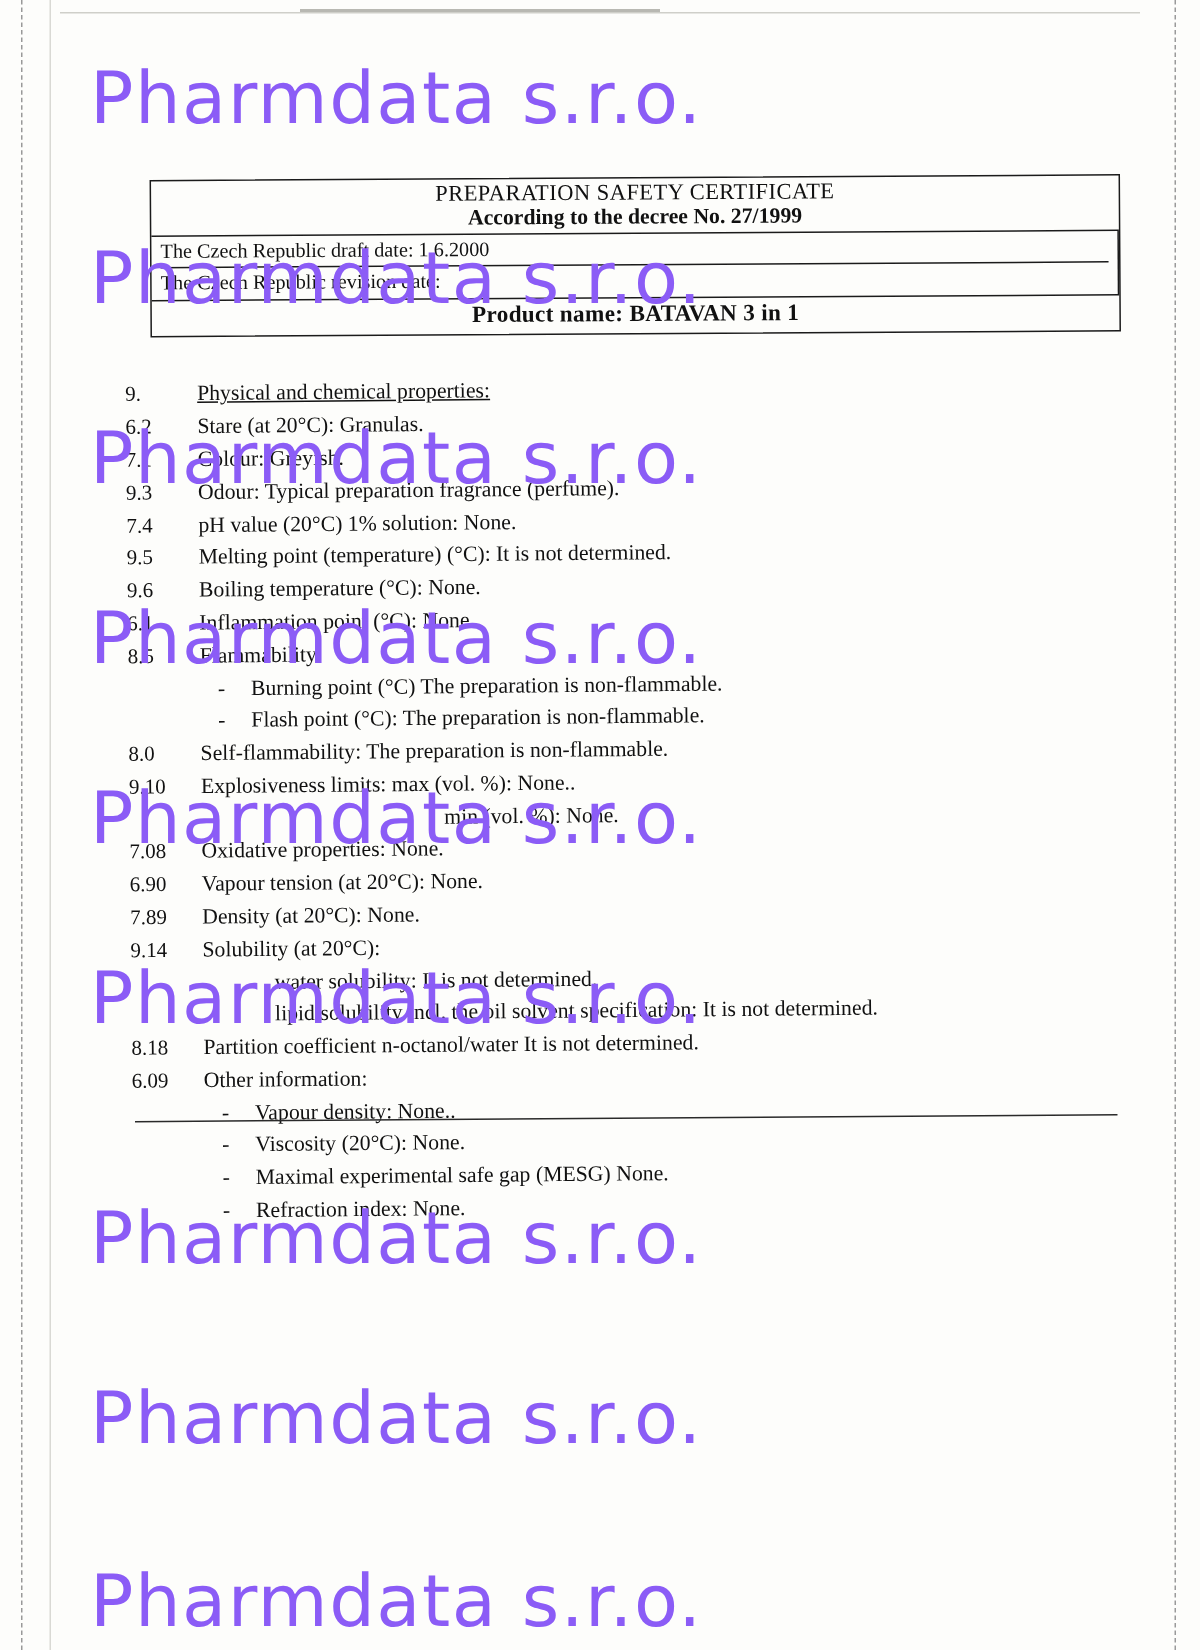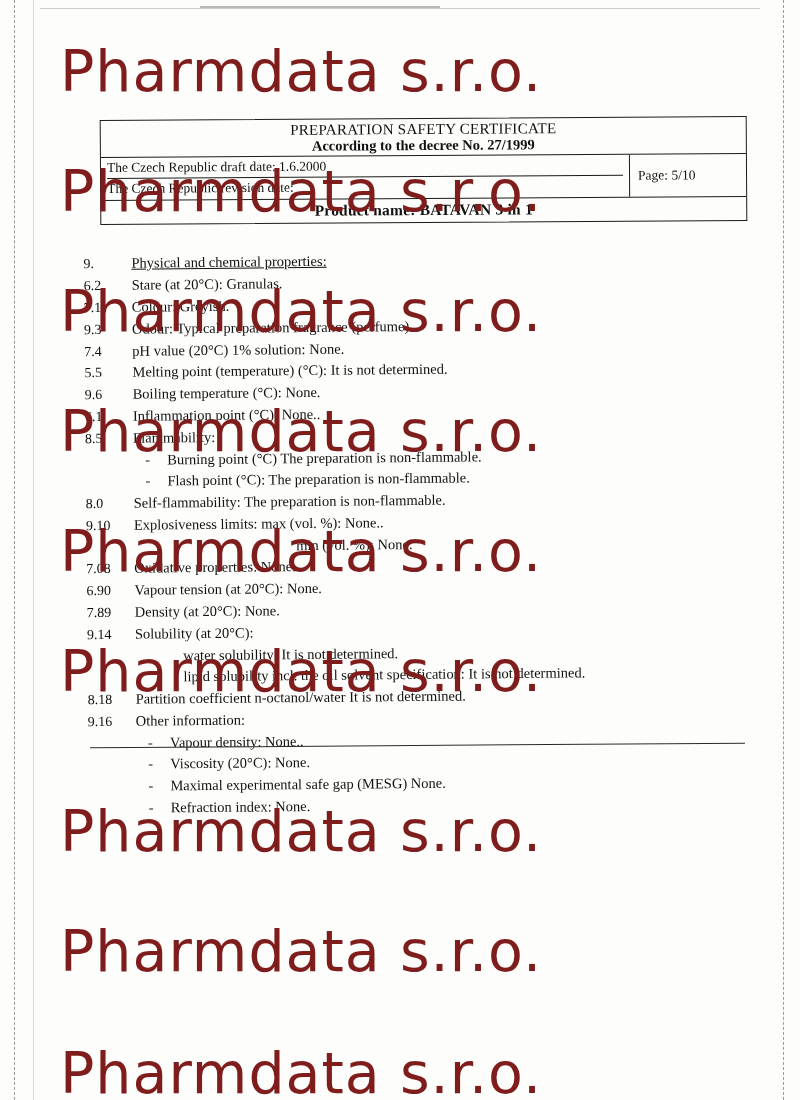--- a/index.html
+++ b/index.html
@@ -26,23 +26,23 @@
   .watermark-layer {
     position: absolute;
     inset: 0;
     pointer-events: none;
     z-index: 5;
   }
   .watermark {
     position: absolute;
     left: 60px;
     font-family: "DejaVu Sans", sans-serif;
-    font-size: 57px;
+    font-size: 48px;
     font-weight: 400;
-    color: #7f1d1d;
+    color: #8b5cf6;
     white-space: nowrap;
     letter-spacing: 1px;
   }
   .wm1 { top: 38px; }
   .wm2 { top: 158px; }
   .wm3 { top: 278px; }
   .wm4 { top: 398px; }
   .wm5 { top: 518px; }
   .wm6 { top: 638px; }
   .wm7 { top: 798px; }
@@ -253,21 +253,20 @@
       <div class="hdr-title-block">
         <div class="hdr-title-line1">PREPARATION SAFETY CERTIFICATE</div>
         <div class="hdr-title-line2">According to the decree  No. 27/1999</div>
       </div>
     </div>
     <div class="hdr-row">
       <div class="hdr-mid-left">
         <div>The Czech Republic draft date: 1.6.2000</div>
         <div class="sub-split">The Czech Republic revision date:</div>
       </div>
-      <div class="hdr-mid-right">Page: 5/10</div>
     </div>
     <div class="hdr-row">
       <div class="hdr-product">Product name: BATAVAN 3 in 1</div>
     </div>
   </div>
 
   <div class="content">
 
     <div class="line heading">
       <div class="num">9.</div>
@@ -284,21 +283,21 @@
     </div>
     <div class="line">
       <div class="num">9.3</div>
       <div class="txt">Odour: Typical preparation fragrance (perfume).</div>
     </div>
     <div class="line">
       <div class="num">7.4</div>
       <div class="txt">pH value (20°C) 1% solution: None.</div>
     </div>
     <div class="line">
-      <div class="num">5.5</div>
+      <div class="num">9.5</div>
       <div class="txt">Melting point (temperature) (°C): It is not determined.</div>
     </div>
     <div class="line">
       <div class="num">9.6</div>
       <div class="txt">Boiling temperature (°C): None.</div>
     </div>
     <div class="line">
       <div class="num">6.1</div>
       <div class="txt">Inflammation point (°C): None..</div>
     </div>
@@ -345,21 +344,21 @@
     </div>
 
     <div class="indent-line">water solubility: It is not determined.</div>
     <div class="indent-line">lipid solubility incl. the oil solvent specification: It is not determined.</div>
 
     <div class="line">
       <div class="num">8.18</div>
       <div class="txt">Partition coefficient n-octanol/water  It is not determined.</div>
     </div>
     <div class="line">
-      <div class="num">9.16</div>
+      <div class="num">6.09</div>
       <div class="txt">Other information:</div>
     </div>
 
     <div class="dash-line">
       <div class="dash-mark">-</div>
       <div class="txt">Vapour density: None..</div>
     </div>
     <div class="dash-line">
       <div class="dash-mark">-</div>
       <div class="txt">Viscosity (20°C): None.</div>

